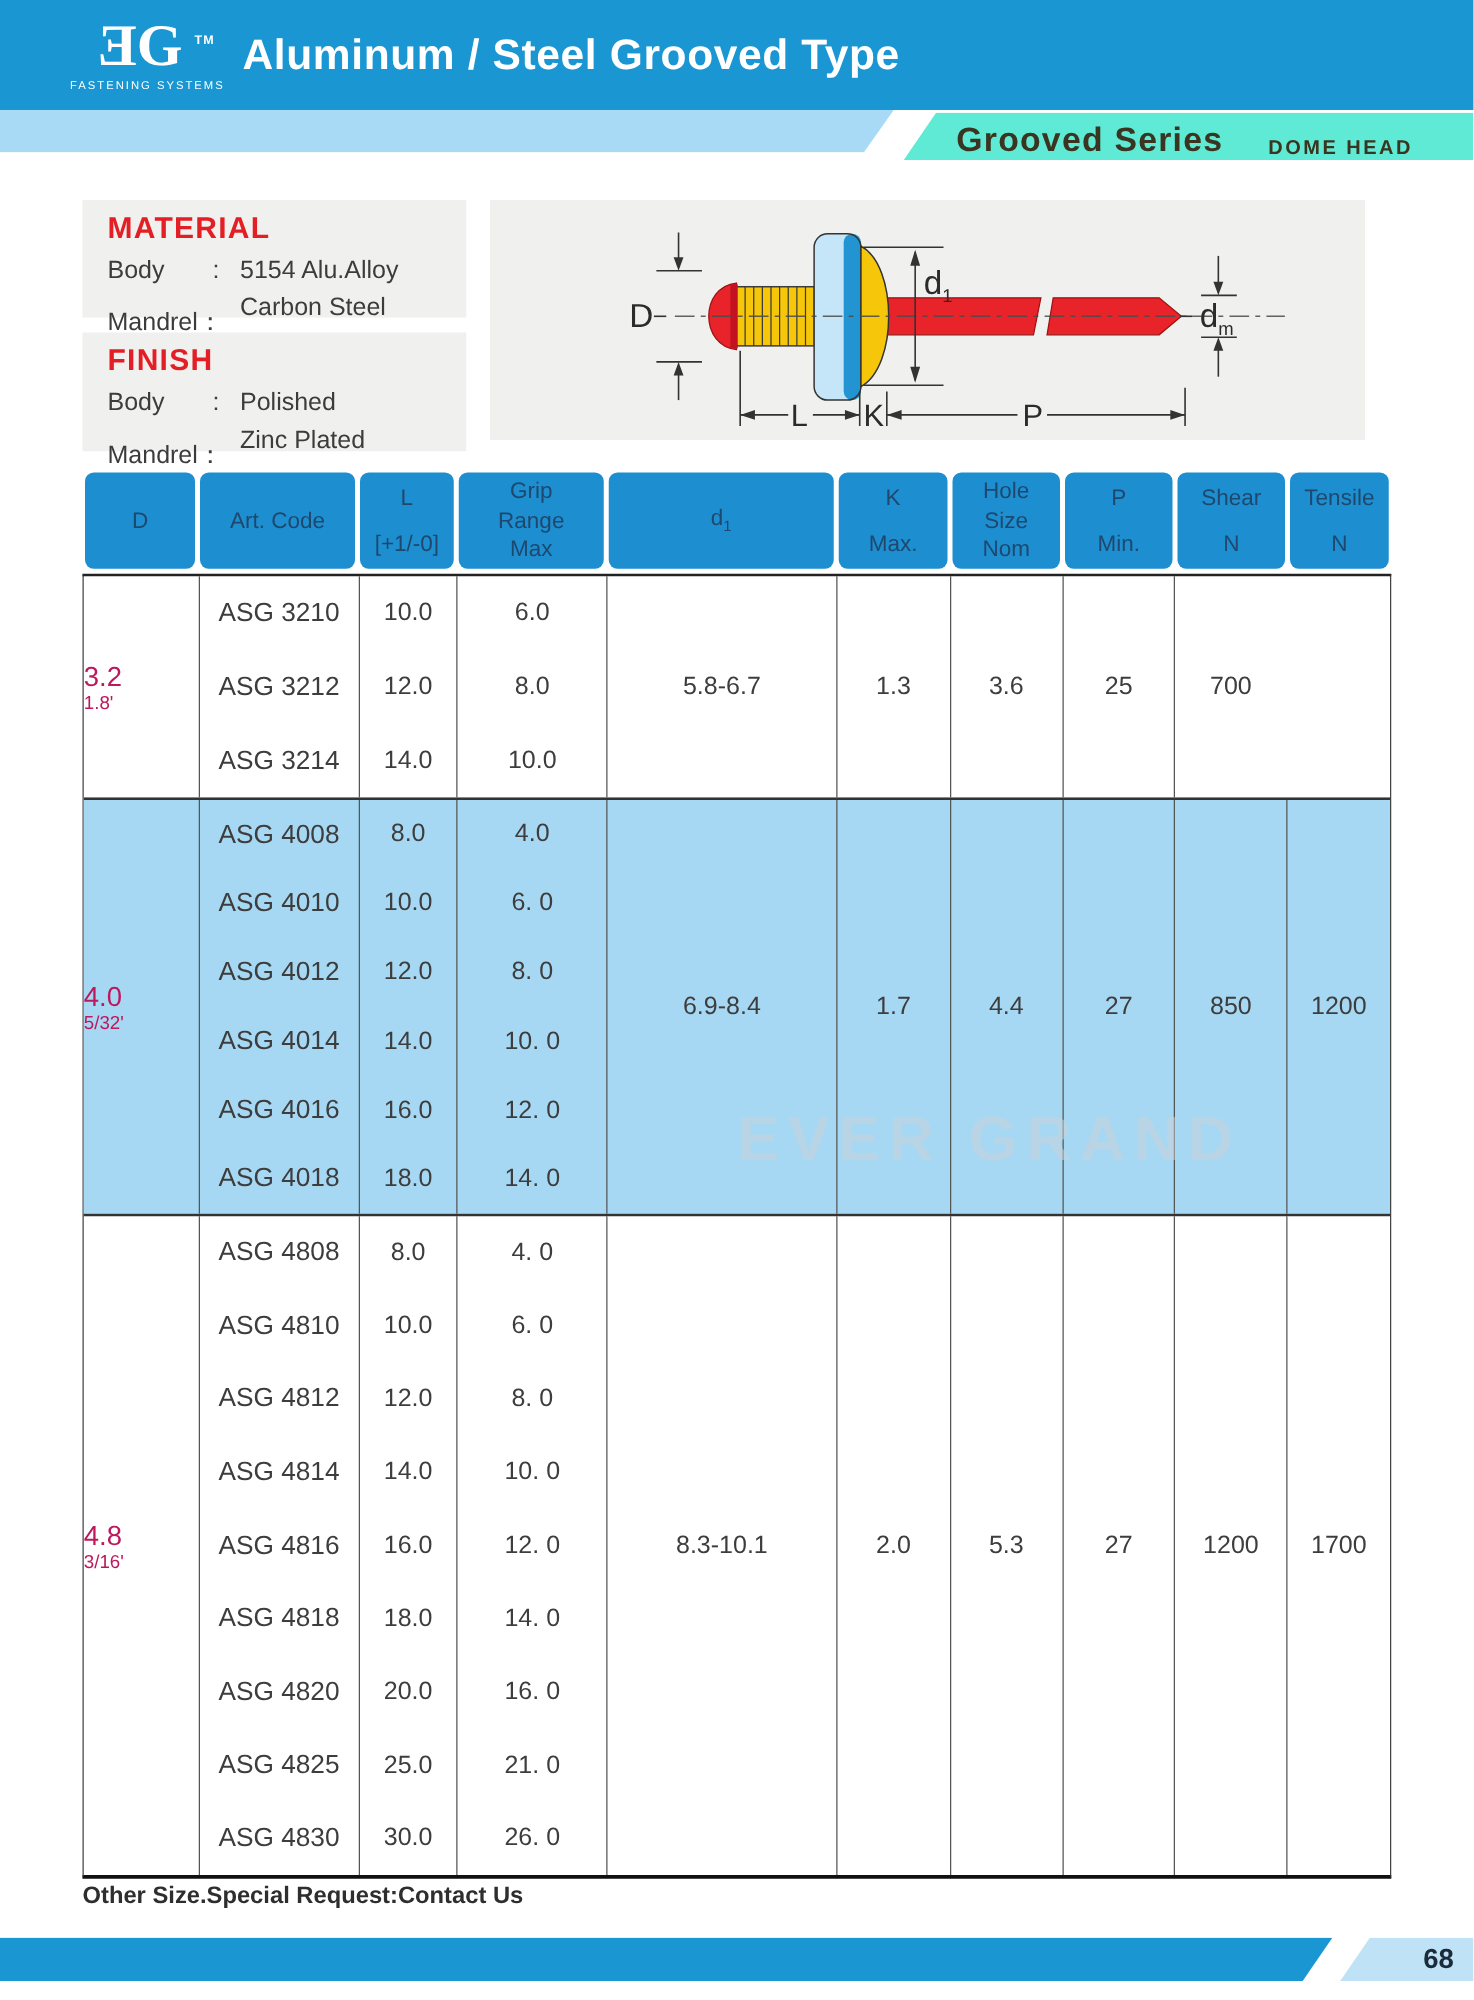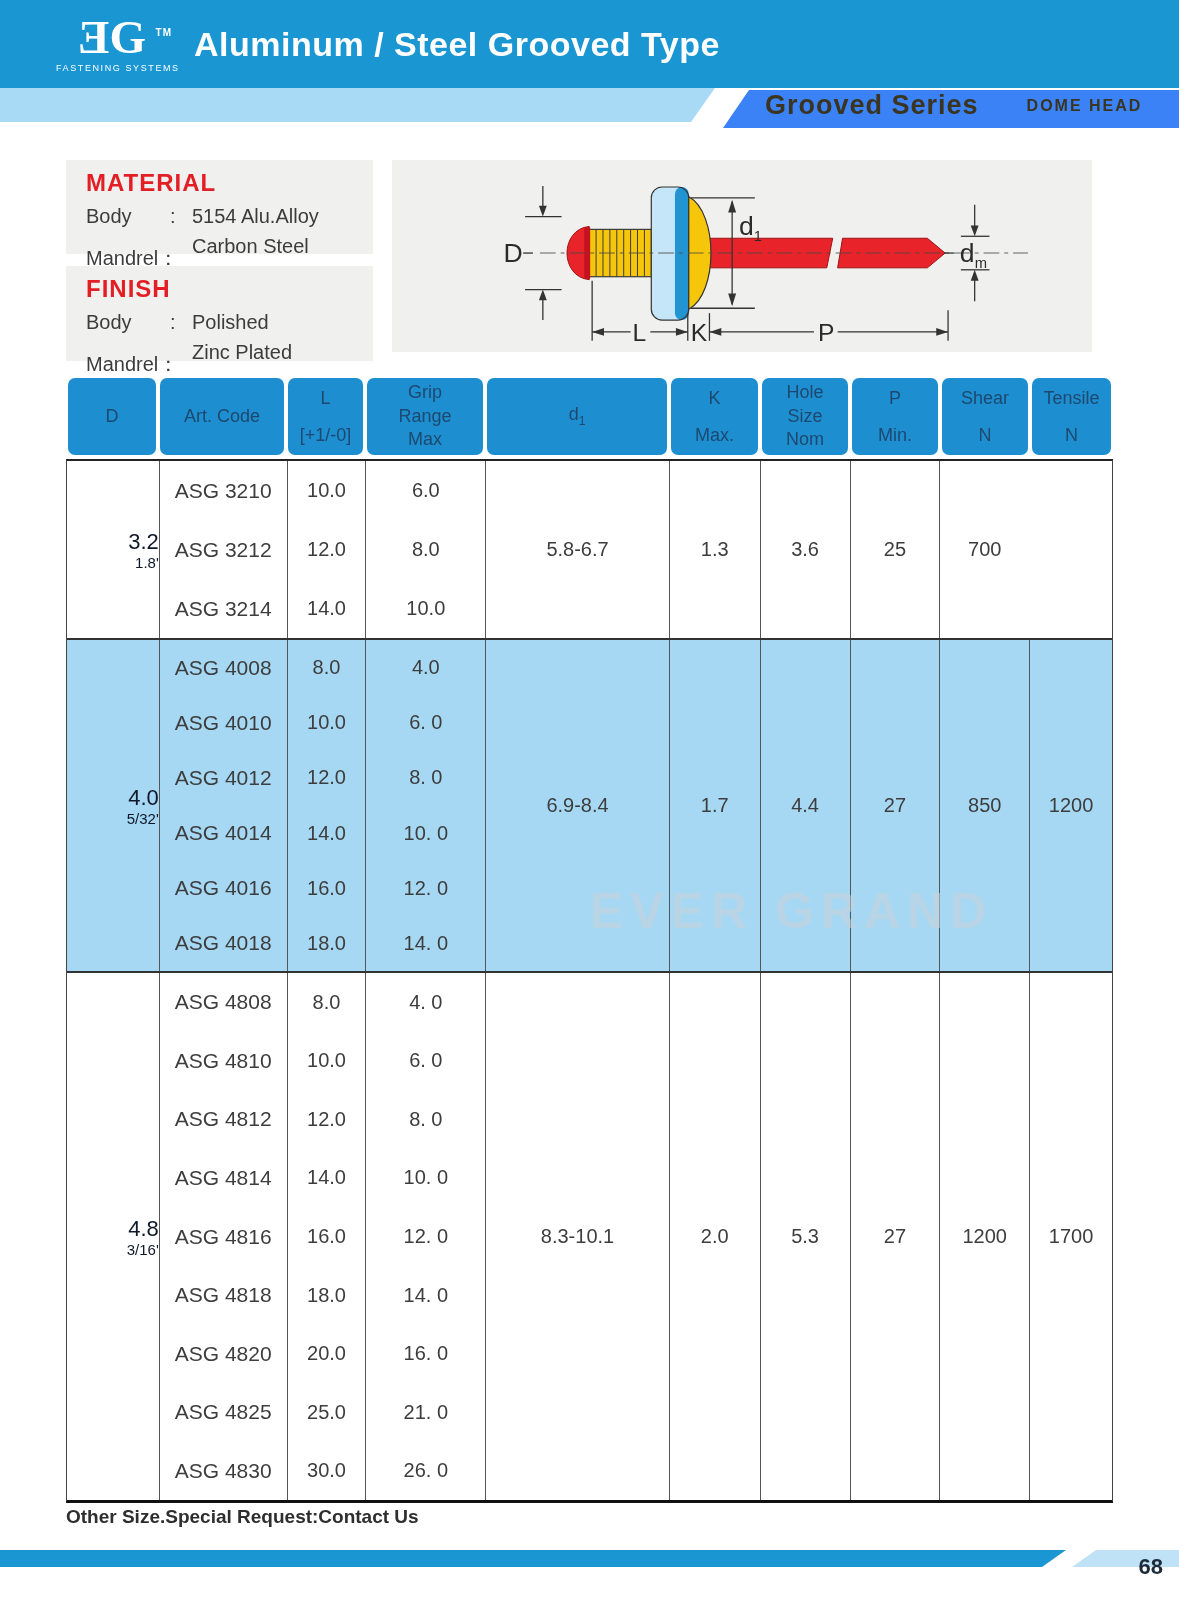--- a/index.html
+++ b/index.html
@@ -19,22 +19,22 @@
     font-size:47px; line-height:0.95; letter-spacing:-6px; }
   .flip { display:inline-block; transform:scaleX(-1); }
   .logo-tm { position:absolute; top:-6px; right:-4px; font-size:10px; letter-spacing:1px; font-family:"Liberation Sans",sans-serif;margin-top:19px; }
   .logo-sub { font-size:9px; letter-spacing:1.6px; margin-top:3px; white-space:nowrap; }
   .main-title { margin-left:26px; color:#ffffff; font-size:34px; font-weight:bold; letter-spacing:0.5px; }
 
   
   .substrip { position:absolute; top:88px; left:0; width:715px; height:34px;
     background:#a9daf5; clip-path:polygon(0 0, 100% 0, calc(100% - 24px) 100%, 0 100%); }
   .yellowband { position:absolute; top:90px; left:723px; right:0; height:38px;
-    background:#3b82f6; clip-path:polygon(26px 0, 100% 0, 100% 100%, 0 100%);
-    display:flex; align-items:flex-start; color:#3a3420;gap:12px; }
+    background:#5eead4; clip-path:polygon(26px 0, 100% 0, 100% 100%, 0 100%);
+    display:flex; align-items:flex-end; color:#3a3420; }
   .series { margin-left:42px; font-size:27px; font-weight:600; letter-spacing:1px; }
   .headtype { margin-left:36px; font-size:16px; font-weight:600; letter-spacing:2px; padding-top:7px; }
 
   
   .infobox { position:absolute; left:66px; width:307px; background:#f0f0ee; padding:9px 6px 9px 20px; }
   .material-box { top:160px; height:94px; }
   .finish-box { top:266px; height:95px; }
   .infobox h2 { font-size:24px; color:#e31e24; font-weight:bold; letter-spacing:1px; margin-bottom:4px; }
   .inforow { display:flex; font-size:20px; color:#3c3c3c; line-height:1.5; white-space:nowrap; }
   .lbl  { width:84px; }
@@ -59,32 +59,32 @@
   .tgroup { display:grid; grid-template-columns:var(--cols); }
   .tgroup + .tgroup { border-top:2px solid #333; }
   .g1 { height:177px; }
   .g2 { height:333px; background:#a6d8f3; }
   .g3 { height:529px; }
   .col { border-left:1px solid #555; display:flex; flex-direction:column; justify-content:center; }
   .col:first-child { border-left:none; }
   .subcell { flex:1; display:flex; align-items:center; justify-content:center;
              font-size:20px; color:#3d3d3d; }
   .code { font-size:21px; }
-  .dcell { align-items:flex-end; color:#0f172a; }
+  .dcell { align-items:flex-start; color:#be185d; }
   .dmain { font-size:22px; }
   .dsub  { font-size:15px; margin-top:-1px; }
   .merged { align-items:center; font-size:20px; color:#3d3d3d; flex-direction:row; justify-content:center; }
 
   
   .watermark { position:absolute; left:590px; top:882px; z-index:4; pointer-events:none;
     font-size:50px; font-weight:bold; letter-spacing:7px; color:#c9d2d8; opacity:0.55; white-space:nowrap; }
 
   
   .footnote { position:absolute; left:66px; top:1506px; font-size:19px; color:#2e2e2e;font-weight:bold; }
-  .bbar { position:absolute; top:1550px; left:0; width:100%; height:17px; }
+  .bbar { position:absolute; top:1550px; left:0; width:100%; height:35px; }
   .bbar-blue { position:absolute; left:0; top:0; width:1066px; height:100%;
     background:#1a96d3; clip-path:polygon(0 0, 100% 0, calc(100% - 24px) 100%, 0 100%); }
   .bbar-light { position:absolute; left:1072px; right:0; top:0; height:100%;
     background:#bfe2f7; clip-path:polygon(24px 0, 100% 0, 100% 100%, 0 100%); }
   .pagenum { position:absolute; right:16px; top:0; height:33px; line-height:34px;
     font-size:22px; font-weight:bold; color:#1b2b3a; z-index:2; }
 </style>
 </head>
 <body>
 

